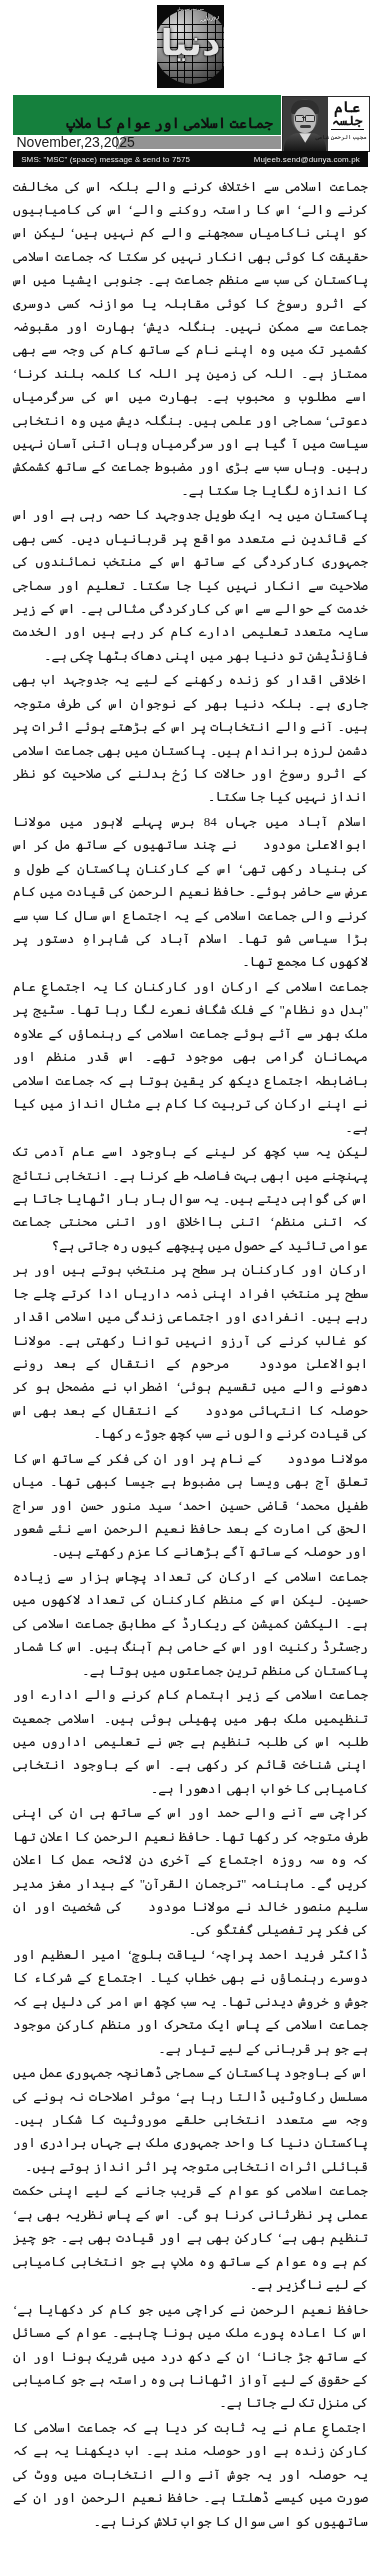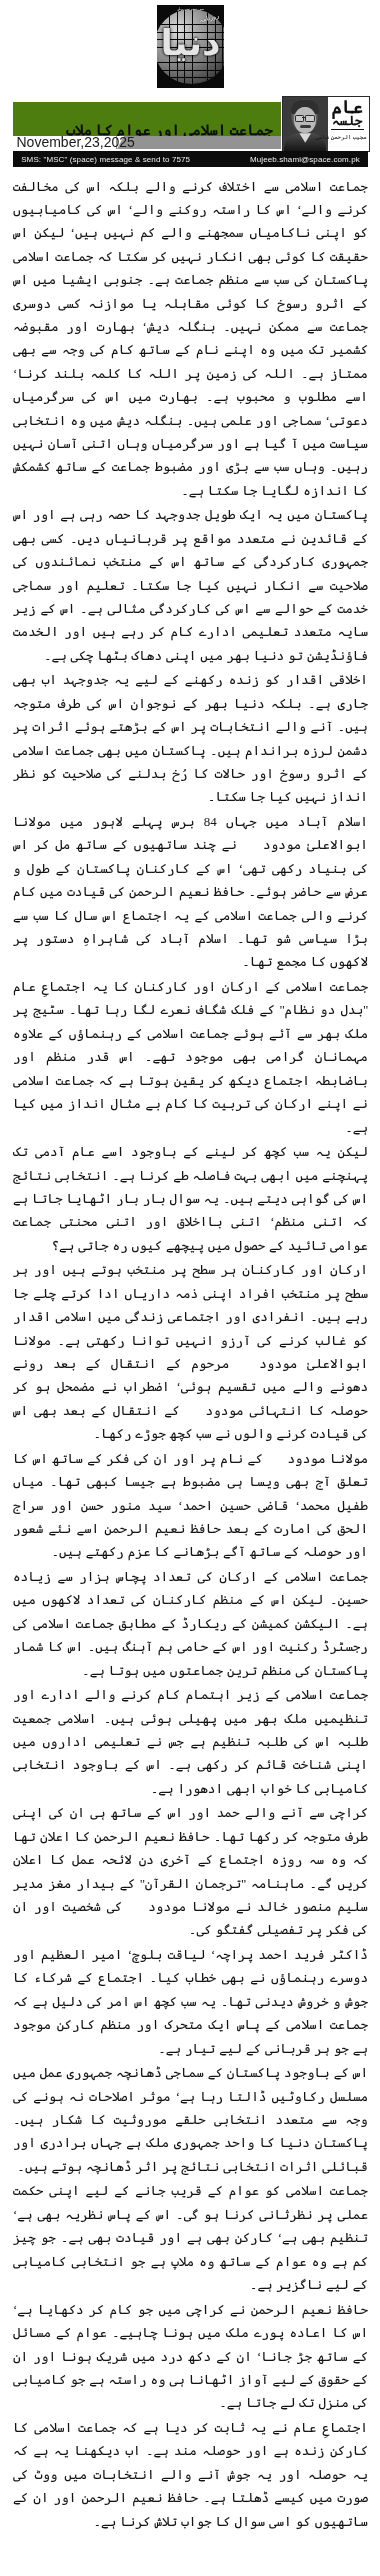--- a/index.html
+++ b/index.html
@@ -60,22 +60,22 @@
   .masthead-tiny{
     position:absolute;left:0;right:0;top:2.3px;text-align:center;
     font-family:"DejaVu Sans","Liberation Sans",sans-serif;
     font-size:3.5px;color:#fff;z-index:3;letter-spacing:0.3px;
     text-shadow:0 0 1.2px #000;
   }
 
   
   .header-block{position:relative;width:381px;height:77px;}
   .title-bar{
-    position:absolute;left:13px;top:8px;width:268px;height:40px;
-    background:#4d7c0f;
+    position:absolute;left:13px;top:1px;width:268px;height:40px;
+    background:#15803d;
   }
   .title-bar .headline{
     position:absolute;right:8.2px;bottom:2.3px;left:5.9px;
     text-align:right;
     font-family:"Liberation Serif","DejaVu Serif",serif;
     font-size:14.6px;line-height:17.6px;font-weight:700;color:#101010;
     white-space:nowrap;overflow:hidden;
   }
   
   .date-strip{
@@ -102,21 +102,21 @@
   .col-card{
     position:absolute;left:282px;top:2.3px;width:86px;height:54px;
     border:0.6px solid #2b2b2b;background:#fff;overflow:hidden;
   }
   .col-logo{
     position:absolute;right:2.3px;top:2.3px;width:39px;height:49px;
     text-align:center;
   }
   .col-logo .cl-1{
     font-family:"Liberation Serif","DejaVu Serif",serif;
-    font-size:18px;font-weight:700;color:#111;line-height:14.6px;
+    font-size:15px;font-weight:700;color:#111;line-height:14.6px;
     letter-spacing:-0.6px;
   }
   .col-logo .cl-2{
     font-family:"Liberation Serif","DejaVu Serif",serif;
     font-size:13px;font-weight:700;color:#111;line-height:14px;
     letter-spacing:-0.6px;
     border-bottom:1.2px solid #111;display:inline-block;padding:0 1.2px 0.6px 1.2px;
   }
   .col-logo .cl-name{
     font-family:"Liberation Serif","DejaVu Serif",serif;
@@ -226,37 +226,37 @@
       </div>
       <div class="col-logo">
         <div class="cl-1">عام</div>
         <div><span class="cl-2">جلسہ</span></div>
         <div class="cl-name">مجیب الرحمن شامی</div>
       </div>
     </div>
 
     <div class="contact-bar">
       <span>SMS: "MSC" (space) message &amp; send to 7575</span>
-      <span>Mujeeb.shami@space.com.pk</span>
+      <span>Mujeeb.send@dunya.com.pk</span>
     </div>
   </div>
 
   <div class="article" id="article-body">
       <p class="lead">جماعت اسلامی سے اختلاف کرنے والے بلکہ اس کی مخالفت کرنے والے‘ اس کا راستہ روکنے والے‘ اس کی کامیابیوں کو اپنی ناکامیاں سمجھنے والے کم نہیں ہیں‘ لیکن اس حقیقت کا کوئی بھی انکار نہیں کر سکتا کہ جماعت اسلامی پاکستان کی سب سے منظم جماعت ہے۔ جنوبی ایشیا میں اس کے اثرو رسوخ کا کوئی مقابلہ یا موازنہ کسی دوسری جماعت سے ممکن نہیں۔ بنگلہ دیش‘ بھارت اور مقبوضہ کشمیر تک میں وہ اپنے نام کے ساتھ کام کی وجہ سے بھی ممتاز ہے۔ اللہ کی زمین پر اللہ کا کلمہ بلند کرنا‘ اسے مطلوب و محبوب ہے۔ بھارت میں اس کی سرگرمیاں دعوتی‘ سماجی اور علمی ہیں۔ بنگلہ دیش میں وہ انتخابی سیاست میں آ گیا ہے اور سرگرمیاں وہاں اتنی آسان نہیں رہیں۔ وہاں سب سے بڑی اور مضبوط جماعت کے ساتھ کشمکش کا اندازہ لگایا جا سکتا ہے۔</p>
       <p class="body">پاکستان میں یہ ایک طویل جدوجہد کا حصہ رہی ہے اور اس کے قائدین نے متعدد مواقع پر قربانیاں دیں۔ کسی بھی جمہوری کارکردگی کے ساتھ اس کے منتخب نمائندوں کی صلاحیت سے انکار نہیں کیا جا سکتا۔ تعلیم اور سماجی خدمت کے حوالے سے اس کی کارکردگی مثالی ہے۔ اس کے زیر سایہ متعدد تعلیمی ادارے کام کر رہے ہیں اور الخدمت فاؤنڈیشن تو دنیا بھر میں اپنی دھاک بٹھا چکی ہے۔</p>
       <p class="body">اخلاقی اقدار کو زندہ رکھنے کے لیے یہ جدوجہد اب بھی جاری ہے۔ بلکہ دنیا بھر کے نوجوان اس کی طرف متوجہ ہیں۔ آنے والے انتخابات پر اس کے بڑھتے ہوئے اثرات پر دشمن لرزہ براندام ہیں۔ پاکستان میں بھی جماعت اسلامی کے اثرو رسوخ اور حالات کا رُخ بدلنے کی صلاحیت کو نظر انداز نہیں کیا جا سکتا۔</p>
       <p class="body">اسلام آباد میں جہاں 84 برس پہلے لاہور میں مولانا ابوالاعلیٰ مودودیؒ نے چند ساتھیوں کے ساتھ مل کر اس کی بنیاد رکھی تھی‘ اس کے کارکنان پاکستان کے طول و عرض سے حاضر ہوئے۔ حافظ نعیم الرحمن کی قیادت میں کام کرنے والی جماعت اسلامی کے یہ اجتماع اس سال کا سب سے بڑا سیاسی شو تھا۔ اسلام آباد کی شاہراہِ دستور پر لاکھوں کا مجمع تھا۔</p>
       <p class="body">جماعت اسلامی کے ارکان اور کارکنان کا یہ اجتماعِ عام ''بدل دو نظام'' کے فلک شگاف نعرے لگا رہا تھا۔ سٹیج پر ملک بھر سے آئے ہوئے جماعت اسلامی کے رہنماؤں کے علاوہ مہمانان گرامی بھی موجود تھے۔ اس قدر منظم اور باضابطہ اجتماع دیکھ کر یقین ہوتا ہے کہ جماعت اسلامی نے اپنے ارکان کی تربیت کا کام بے مثال انداز میں کیا ہے۔</p>
       <p class="body">لیکن یہ سب کچھ کر لینے کے باوجود اسے عام آدمی تک پہنچنے میں ابھی بہت فاصلہ طے کرنا ہے۔ انتخابی نتائج اس کی گواہی دیتے ہیں۔ یہ سوال بار بار اٹھایا جاتا ہے کہ اتنی منظم‘ اتنی بااخلاق اور اتنی محنتی جماعت عوامی تائید کے حصول میں پیچھے کیوں رہ جاتی ہے؟</p>
       <p class="body">ارکان اور کارکنان ہر سطح پر منتخب ہوتے ہیں اور ہر سطح پر منتخب افراد اپنی ذمہ داریاں ادا کرتے چلے جا رہے ہیں۔ انفرادی اور اجتماعی زندگی میں اسلامی اقدار کو غالب کرنے کی آرزو انہیں توانا رکھتی ہے۔ مولانا ابوالاعلیٰ مودودیؒ مرحوم کے انتقال کے بعد رونے دھونے والے میں تقسیم ہوئی‘ اضطراب نے مضمحل ہو کر حوصلہ کا انتہائی مودودیؒ کے انتقال کے بعد بھی اس کی قیادت کرنے والوں نے سب کچھ جوڑے رکھا۔</p>
       <p class="body">مولانا مودودیؒ کے نام پر اور ان کی فکر کے ساتھ اس کا تعلق آج بھی ویسا ہی مضبوط ہے جیسا کبھی تھا۔ میاں طفیل محمد‘ قاضی حسین احمد‘ سید منور حسن اور سراج الحق کی امارت کے بعد حافظ نعیم الرحمن اسے نئے شعور اور حوصلہ کے ساتھ آگے بڑھانے کا عزم رکھتے ہیں۔</p>
       <p class="body">جماعت اسلامی کے ارکان کی تعداد پچاس ہزار سے زیادہ حسین۔ لیکن اس کے منظم کارکنان کی تعداد لاکھوں میں ہے۔ الیکشن کمیشن کے ریکارڈ کے مطابق جماعت اسلامی کی رجسٹرڈ رکنیت اور اس کے حامی ہم آہنگ ہیں۔ اس کا شمار پاکستان کی منظم ترین جماعتوں میں ہوتا ہے۔</p>
       <p class="body">جماعت اسلامی کے زیر اہتمام کام کرنے والے ادارے اور تنظیمیں ملک بھر میں پھیلی ہوئی ہیں۔ اسلامی جمعیت طلبہ اس کی طلبہ تنظیم ہے جس نے تعلیمی اداروں میں اپنی شناخت قائم کر رکھی ہے۔ اس کے باوجود انتخابی کامیابی کا خواب ابھی ادھورا ہے۔</p>
       <p class="body">کراچی سے آنے والے حمد اور اس کے ساتھ ہی ان کی اپنی طرف متوجہ کر رکھا تھا۔ حافظ نعیم الرحمن کا اعلان تھا کہ وہ سہ روزہ اجتماع کے آخری دن لائحہ عمل کا اعلان کریں گے۔ ماہنامہ ''ترجمان القرآن'' کے بیدار مغز مدیر سلیم منصور خالد نے مولانا مودودیؒ کی شخصیت اور ان کی فکر پر تفصیلی گفتگو کی۔</p>
       <p class="body">ڈاکٹر فرید احمد پراچہ‘ لیاقت بلوچ‘ امیر العظیم اور دوسرے رہنماؤں نے بھی خطاب کیا۔ اجتماع کے شرکاء کا جوش و خروش دیدنی تھا۔ یہ سب کچھ اس امر کی دلیل ہے کہ جماعت اسلامی کے پاس ایک متحرک اور منظم کارکن موجود ہے جو ہر قربانی کے لیے تیار ہے۔</p>
-      <p class="body">اس کے باوجود پاکستان کے سماجی ڈھانچہ جمہوری عمل میں مسلسل رکاوٹیں ڈالتا رہا ہے‘ موثر اصلاحات نہ ہونے کی وجہ سے متعدد انتخابی حلقے موروثیت کا شکار ہیں۔ پاکستان دنیا کا واحد جمہوری ملک ہے جہاں برادری اور قبائلی اثرات انتخابی نتائج پر اثر ڈھانچہ ہوتے ہیں۔</p>
+      <p class="body">اس کے باوجود پاکستان کے سماجی ڈھانچہ جمہوری عمل میں مسلسل رکاوٹیں ڈالتا رہا ہے‘ موثر اصلاحات نہ ہونے کی وجہ سے متعدد انتخابی حلقے موروثیت کا شکار ہیں۔ پاکستان دنیا کا واحد جمہوری ملک ہے جہاں برادری اور قبائلی اثرات انتخابی متوجہ پر اثر انداز ہوتے ہیں۔</p>
       <p class="body">جماعت اسلامی کو عوام کے قریب جانے کے لیے اپنی حکمت عملی پر نظرثانی کرنا ہو گی۔ اس کے پاس نظریہ بھی ہے‘ تنظیم بھی ہے‘ کارکن بھی ہے اور قیادت بھی ہے۔ جو چیز کم ہے وہ عوام کے ساتھ وہ ملاپ ہے جو انتخابی کامیابی کے لیے ناگزیر ہے۔</p>
       <p class="body">حافظ نعیم الرحمن نے کراچی میں جو کام کر دکھایا ہے‘ اس کا اعادہ پورے ملک میں ہونا چاہیے۔ عوام کے مسائل کے ساتھ جڑ جانا‘ ان کے دکھ درد میں شریک ہونا اور ان کے حقوق کے لیے آواز اٹھانا ہی وہ راستہ ہے جو کامیابی کی منزل تک لے جاتا ہے۔</p>
       <p class="body">اجتماعِ عام نے یہ ثابت کر دیا ہے کہ جماعت اسلامی کا کارکن زندہ ہے اور حوصلہ مند ہے۔ اب دیکھنا یہ ہے کہ یہ حوصلہ اور یہ جوش آنے والے انتخابات میں ووٹ کی صورت میں کیسے ڈھلتا ہے۔ حافظ نعیم الرحمن اور ان کے ساتھیوں کو اسی سوال کا جواب تلاش کرنا ہے۔</p>
     </div>
 
 </div>
 
 
 </body></html>

